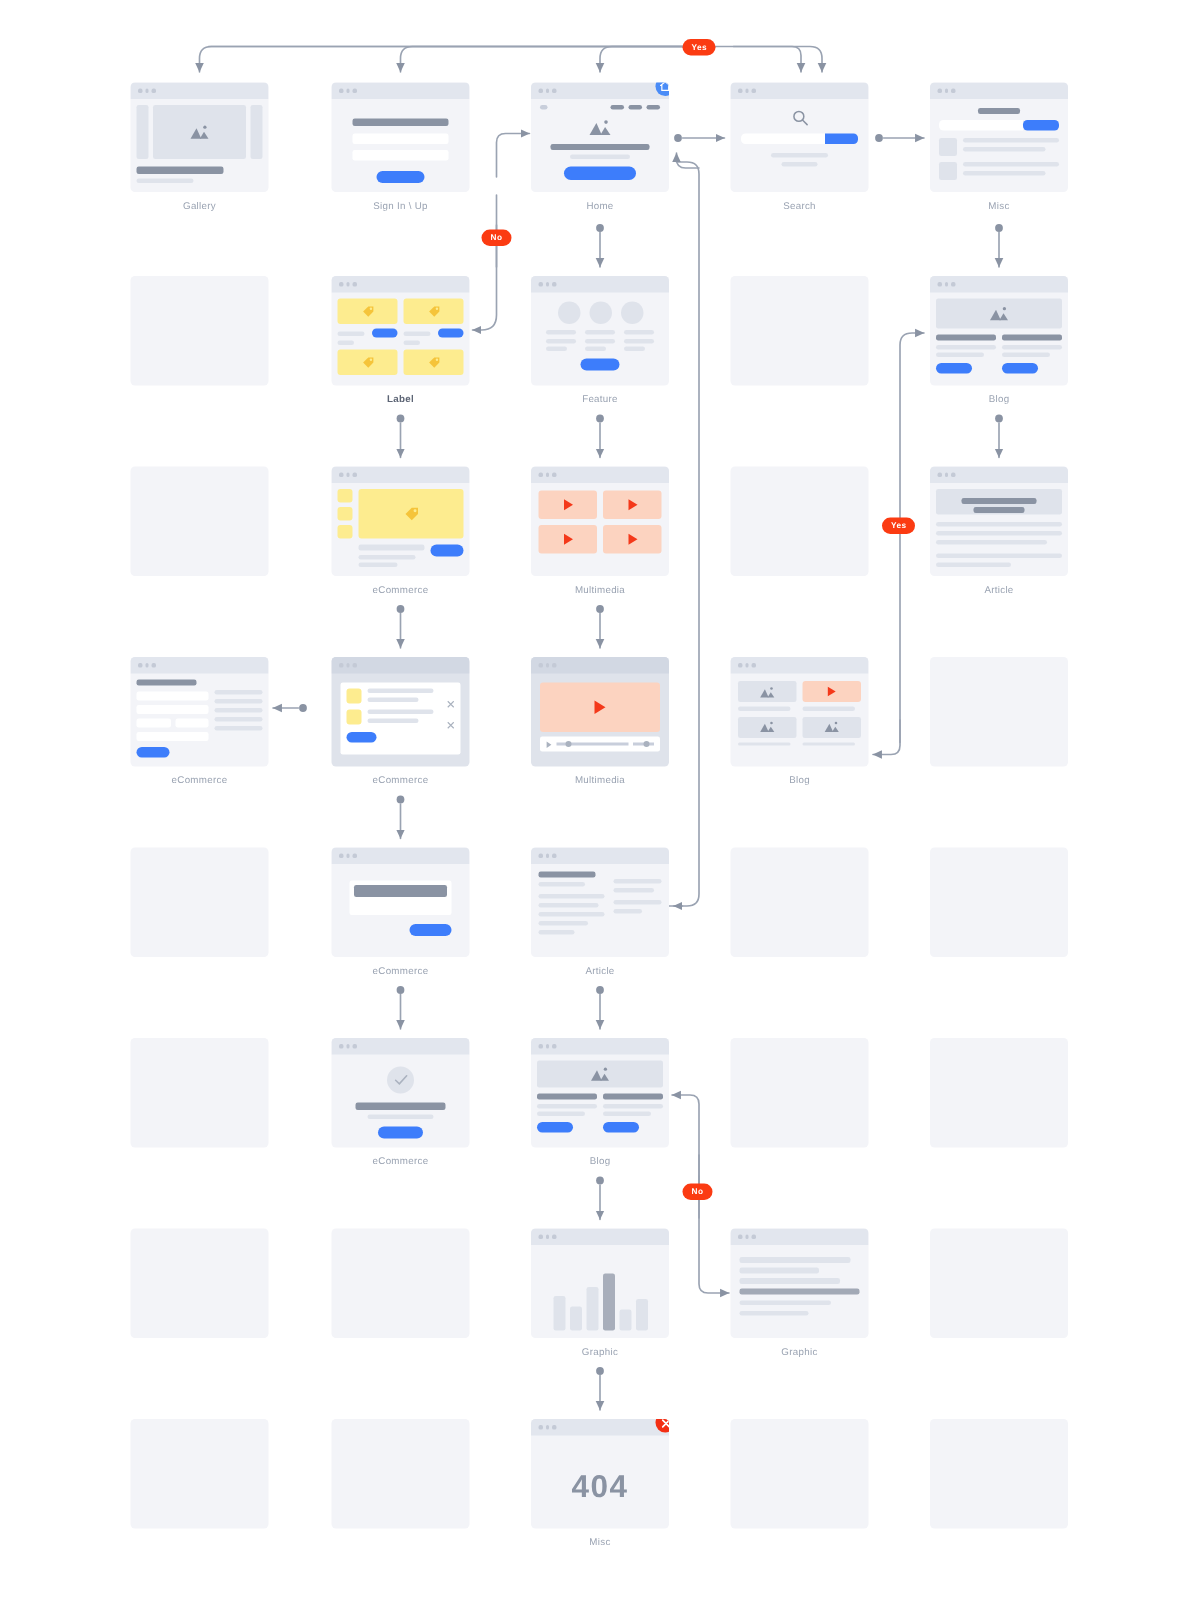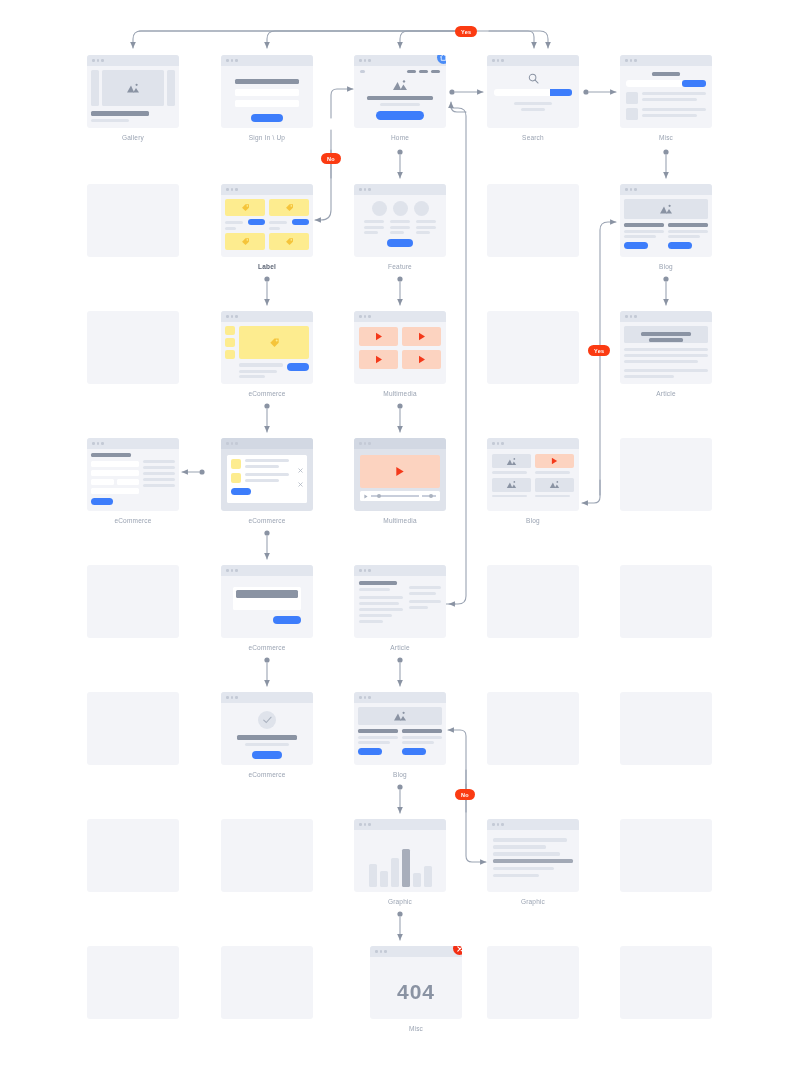--- a/index.html
+++ b/index.html
@@ -841,21 +841,21 @@
       </div>
     </div>
     <div class="caption">Graphic</div>
   </div>
 
   <div class="ghost" style="left:620px; top:819px;"></div>
 
   <div class="ghost" style="left:87px; top:946px;"></div>
   <div class="ghost" style="left:221px; top:946px;"></div>
 
-  <div class="cell" style="left:370px; top:946px;">
+  <div class="cell" style="left:354px; top:946px;">
     <div class="card">
       <div class="bar">
           <i></i>
           <i></i>
           <i></i>
         </div>
       <div class="body" style="padding:0;">
         <div class="num404">404</div>
       </div>
       <div class="dotbadge red" style="right:-4px;top:-4px;">

